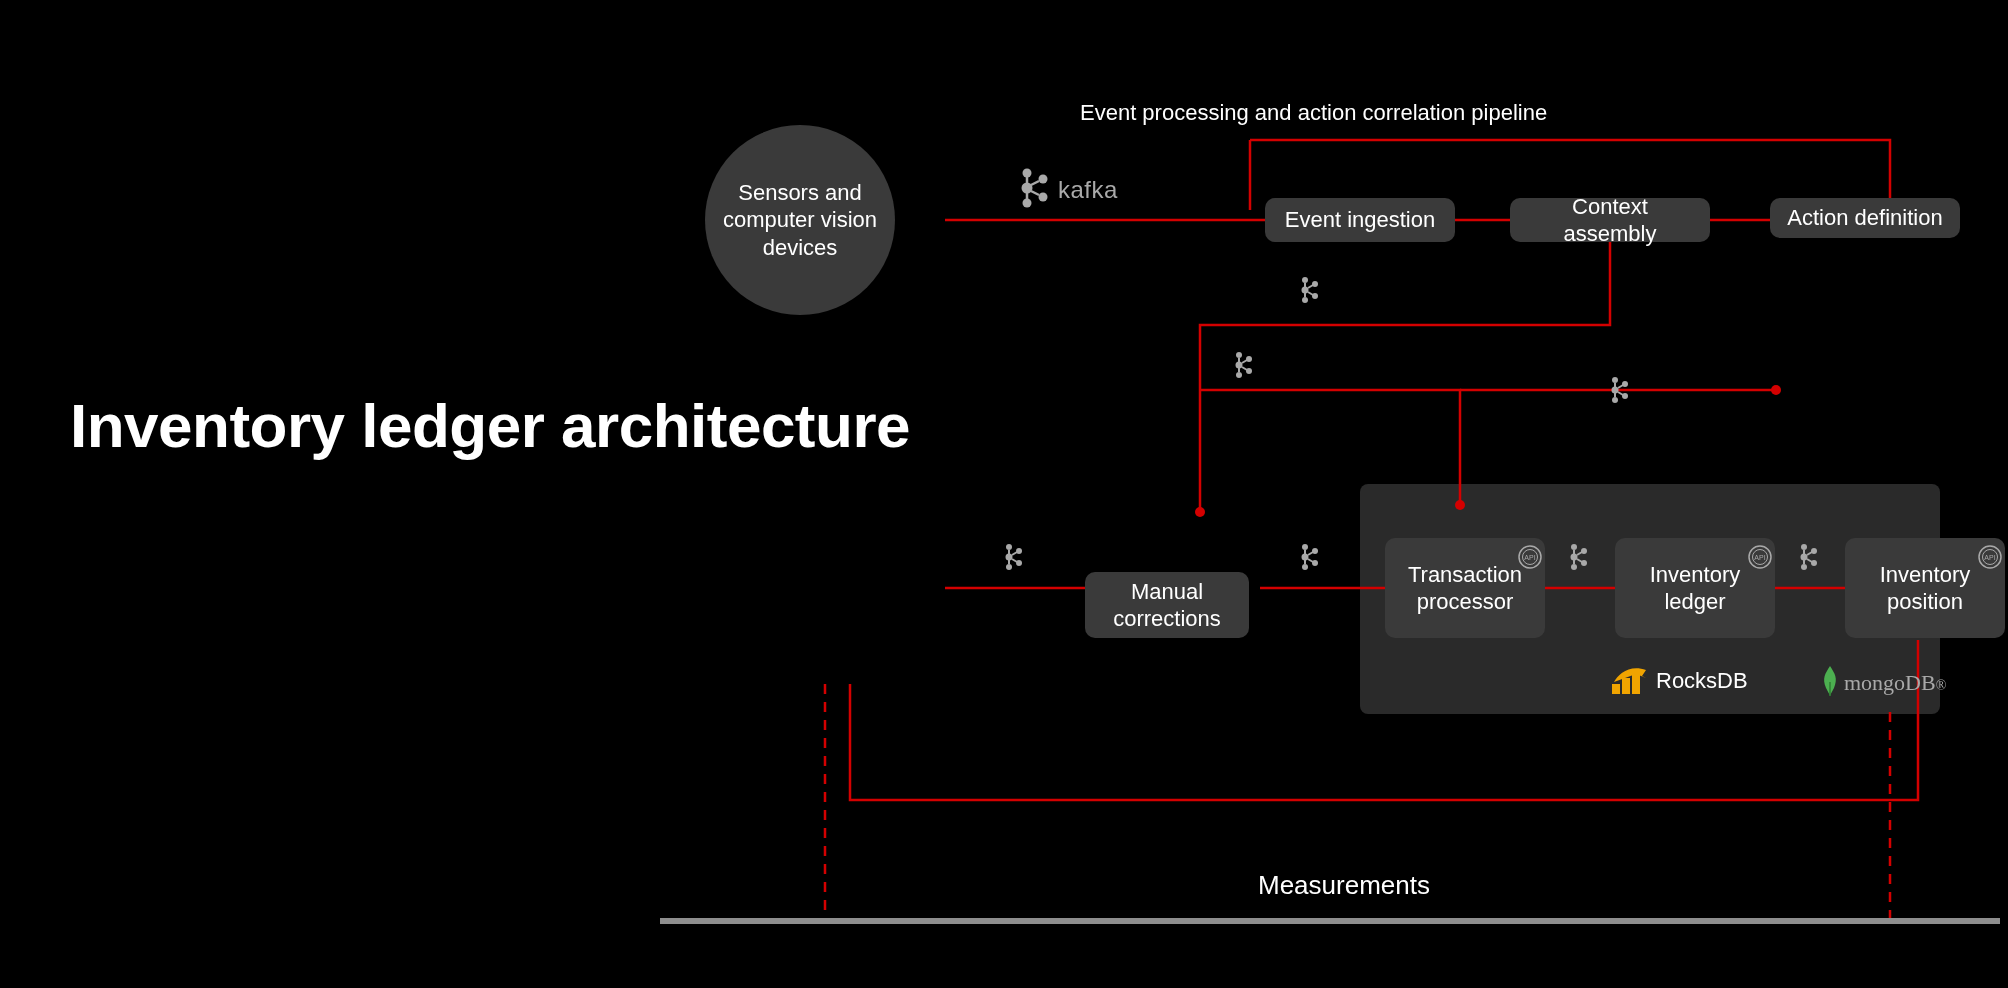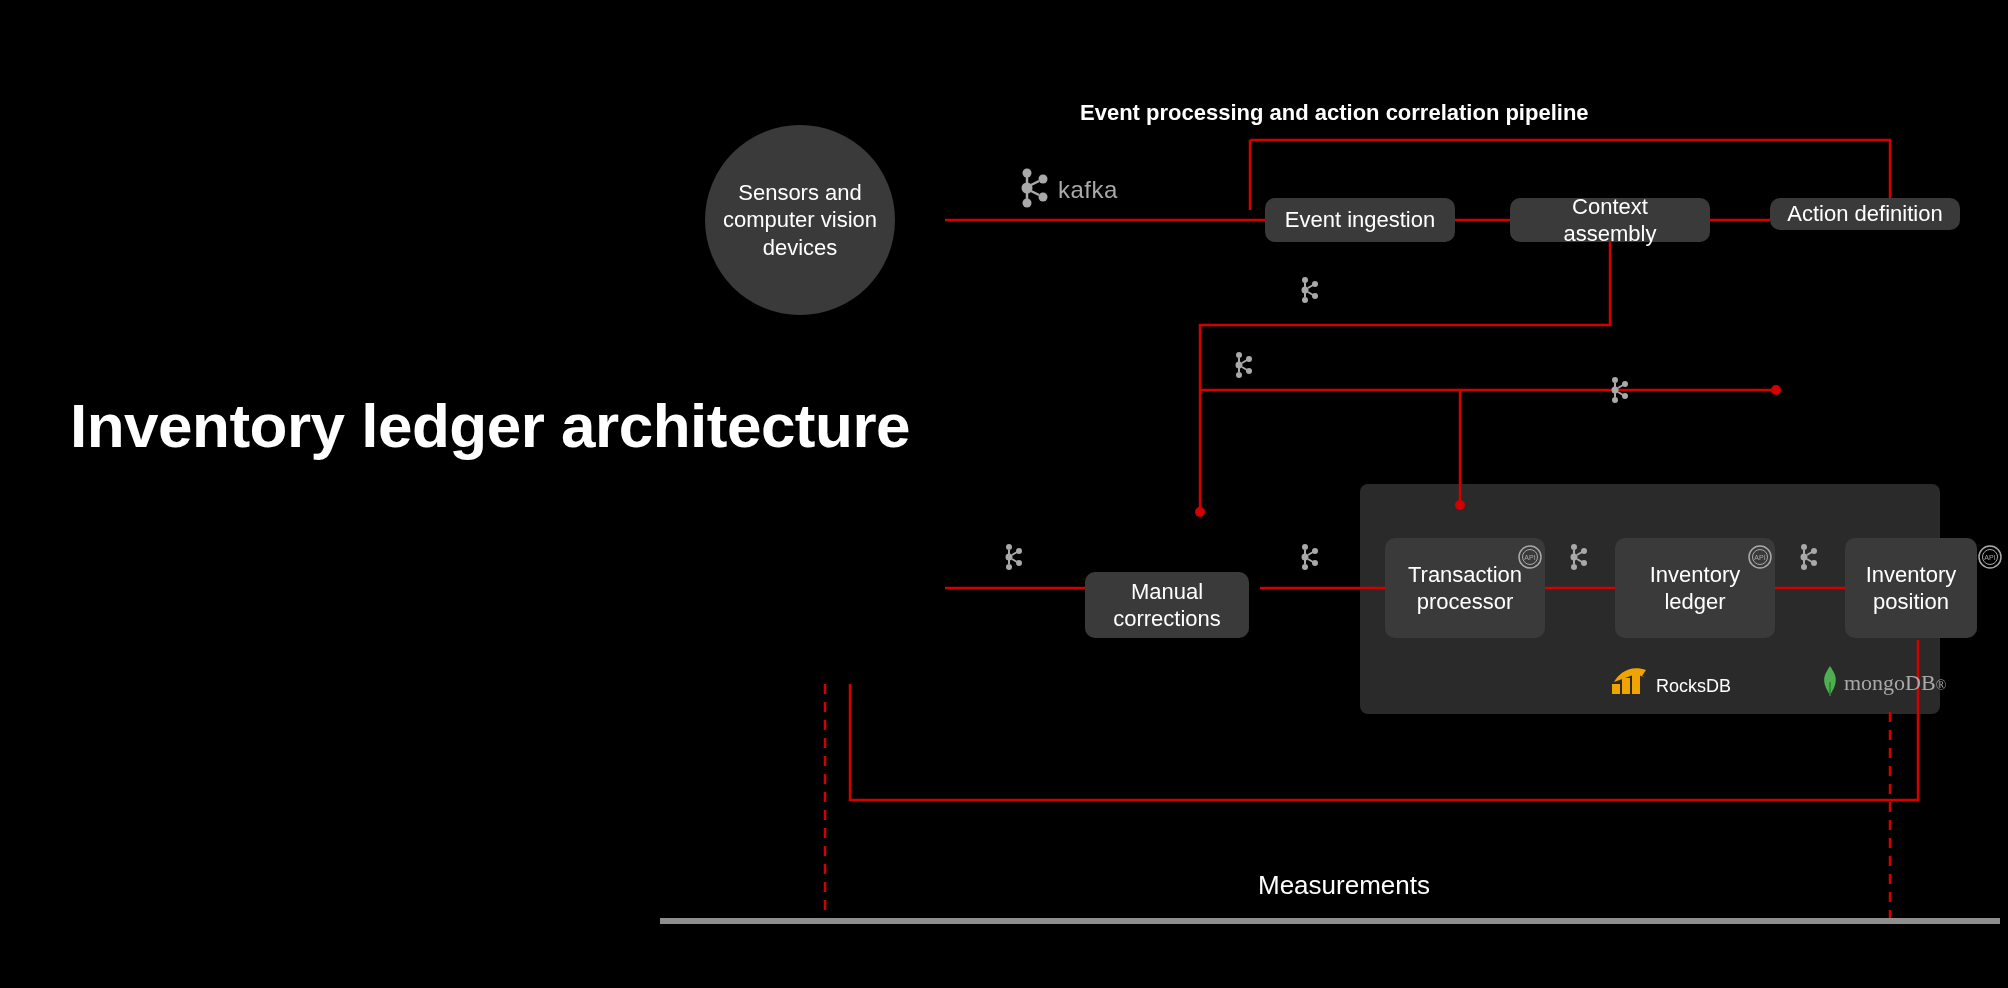--- a/index.html
+++ b/index.html
@@ -3,32 +3,32 @@
 <meta charset="utf-8">
 <style>
   * { box-sizing: border-box; margin: 0; padding: 0; }
   html, body { width: 2008px; height: 988px; background: #000; font-family: -apple-system, "Helvetica Neue", Arial, sans-serif; overflow: hidden; }
   .stage { position: relative; width: 2008px; height: 988px; }
   .title { position: absolute; left: 70px; top: 390px; color: #fff; font-size: 62px; font-weight: 700; line-height: 1.15; letter-spacing: -0.5px; }
   .circle { position: absolute; width: 190px; height: 190px; border-radius: 50%; background: #3a3a3a; color: #fff; font-size: 22px; line-height: 1.25; display: flex; align-items: center; justify-content: center; text-align: center; padding: 10px; }
   .box { position: absolute; background: #3a3a3a; color: #fff; font-size: 22px; line-height: 1.25; border-radius: 10px; display: flex; align-items: center; justify-content: center; text-align: center; padding: 8px 14px; }
   .box.tall { height: 100px; }
   .big-panel { position: absolute; background: #2a2a2a; border-radius: 8px; }
-  .pipeline-label { position: absolute; color: #fff; font-size: 22px; font-weight: 700; }
+  .pipeline-label { position: absolute; color: #fff; font-size: 22px; font-weight: 400; }
   .measurements-label { position: absolute; color: #fff; font-size: 26px; }
   .flowline { position: absolute; pointer-events: none; }
   .flowline line, .flowline polyline { stroke: #d40000; stroke-width: 2.5; fill: none; }
   .flowline .dashed { stroke-dasharray: 10 8; }
   .dot { fill: #d40000; }
   .baseline { position: absolute; background: #8e8e8e; }
   .kafka-nodes { fill: #a9a9a9; }
   .kafka-text { position: absolute; color: #a9a9a9; font-size: 24px; font-family: "Helvetica Neue", Arial, sans-serif; font-weight: 400; letter-spacing: 0.5px; }
   .api-badge { position: absolute; }
   .api-badge svg { display: block; }
-  .rocksdb-label { position: absolute; color: #fff; font-size: 18px; font-family: Arial, sans-serif; margin-top: 8px; }
+  .rocksdb-label { position: absolute; color: #fff; font-size: 22px; font-family: Arial, sans-serif; }
   .rocksdb-icon { position: absolute; }
   .mongodb-label { position: absolute; color: #a9a9a9; font-family: Georgia, 'Times New Roman', serif; font-size: 22px; }
   .mongodb-leaf { position: absolute; }
 </style>
 </head>
 <body>
 
 <div class="stage">
 
   <div class="title">Inventory ledger architecture</div>
@@ -74,36 +74,36 @@
   <div class="circle" style="left:705px; top:125px;">
     <span>Sensors and computer vision devices</span>
   </div>
 
   <div class="box" style="left:1265px; top:198px; width:190px; height:44px;">
     <span>Event ingestion</span>
   </div>
   <div class="box" style="left:1510px; top:198px; width:200px; height:44px;">
     <span>Context assembly</span>
   </div>
-  <div class="box" style="left:1770px; top:198px; width:190px; height:32px;">
+  <div class="box" style="left:1770px; top:198px; width:190px; height:40px;">
     <span>Action definition</span>
   </div>
 
 
   <div class="box" style="left:1085px; top:572px; width:164px; height:66px;text-align:center;">
     <span>Manual corrections</span>
   </div>
 
   <div class="box tall" style="left:1385px; top:538px; width:160px;">
     <span>Transaction processor</span>
   </div>
   <div class="box tall" style="left:1615px; top:538px; width:160px;">
     <span>Inventory ledger</span>
   </div>
-  <div class="box tall" style="left:1845px; top:538px; width:132px;">
+  <div class="box tall" style="left:1845px; top:538px; width:160px;">
     <span>Inventory position</span>
   </div>
 
   <div class="api-badge" style="left:1517px; top:544px;">
     <svg width="26" height="26">
         <circle cx="13" cy="13" r="11" fill="none" stroke="#a9a9a9" stroke-width="1.5"></circle>
         <circle cx="13" cy="13" r="7.5" fill="none" stroke="#a9a9a9" stroke-width="1"></circle>
         <text x="13" y="16" text-anchor="middle" font-size="7" fill="#a9a9a9" font-family="Arial">API</text>
       </svg>
   </div>

